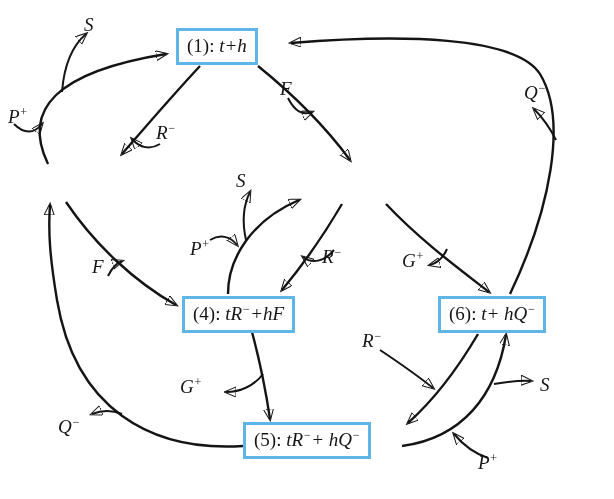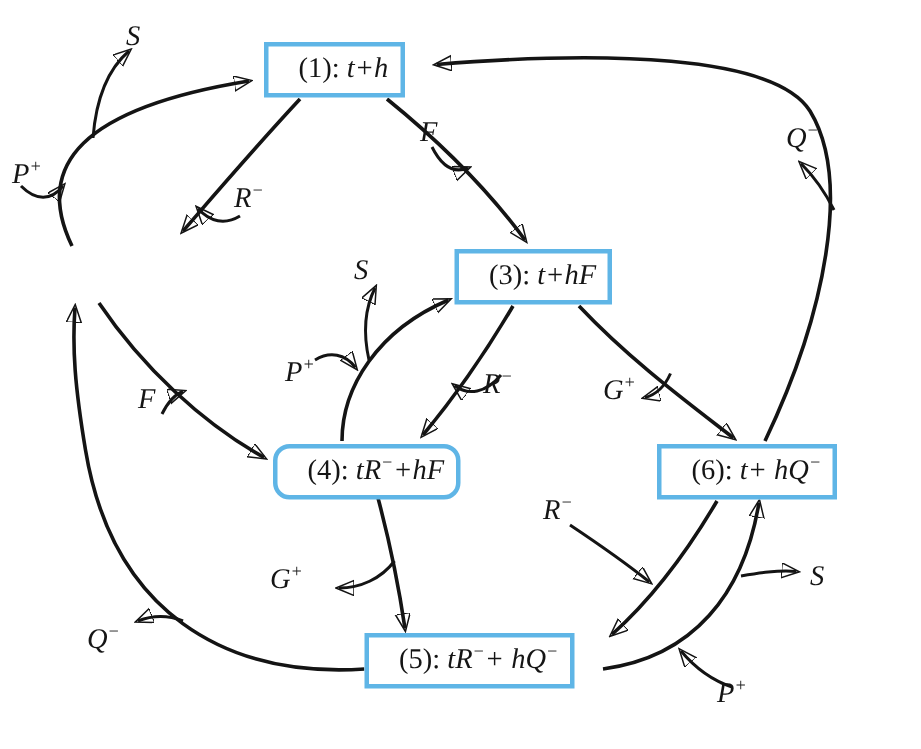--- a/index.html
+++ b/index.html
@@ -7,21 +7,21 @@
   .stage { position:relative; width:614px; height:499px; background:#fff; overflow:hidden; }
   svg.arrows { position:absolute; left:0; top:0; width:614px; height:499px; }
   svg.arrows path { fill:none; stroke:#141414; }
   svg.arrows path.main { stroke-width:2.4px; }
   svg.arrows path.branch { stroke-width:2px; }
 
   .node {
     position:absolute;
     background:#ffffff;
     border:3px solid #5fb5e6;
-    padding:2px 8px 3px 20px;
+    padding:2px 8px 3px 8px;
     font-size:19px;
     line-height:1.35;
     color:#151515;
     white-space:nowrap;
   }
   .node .np { font-style:normal; }
   .node .nf { font-style:italic; }
   .node sup { font-size:12px; line-height:0; font-style:italic; }
 
   .elabel {
@@ -73,25 +73,22 @@
     <path class="branch" marker-end="url(#ah)" d="M 494 384 C 506 382 518 380 531 381"></path>
     <path class="branch" marker-end="url(#ah)" d="M 556 140 C 550 128 543 118 534 109"></path>
     <path class="branch" marker-end="url(#ah)" d="M 122 414 C 112 410 102 410 92 414"></path>
   </svg>
 
   <div class="node" style="left:176px; top:28px;">
     <span class="np">(1): </span><span class="nf">t+h</span>
   </div>
 
 
-  <div class="node" style="left:303px; top:166px;">
-    <span class="np">(3): </span><span class="nf">t+hF</span>
-  </div>
 
-  <div class="node" style="left:182px; top:296px;border-radius:11px;">
+  <div class="node" style="left:182px; top:296px;">
     <span class="np">(4): </span><span class="nf">tR</span><sup>−</sup><span class="nf">+hF</span>
   </div>
 
   <div class="node" style="left:243px; top:422px;">
     <span class="np">(5): </span><span class="nf">tR</span><sup>−</sup><span class="nf">+ hQ</span><sup>−</sup>
   </div>
 
   <div class="node" style="left:438px; top:296px;text-align:right;">
     <span class="np">(6): </span><span class="nf">t+ hQ</span><sup>−</sup>
   </div>

